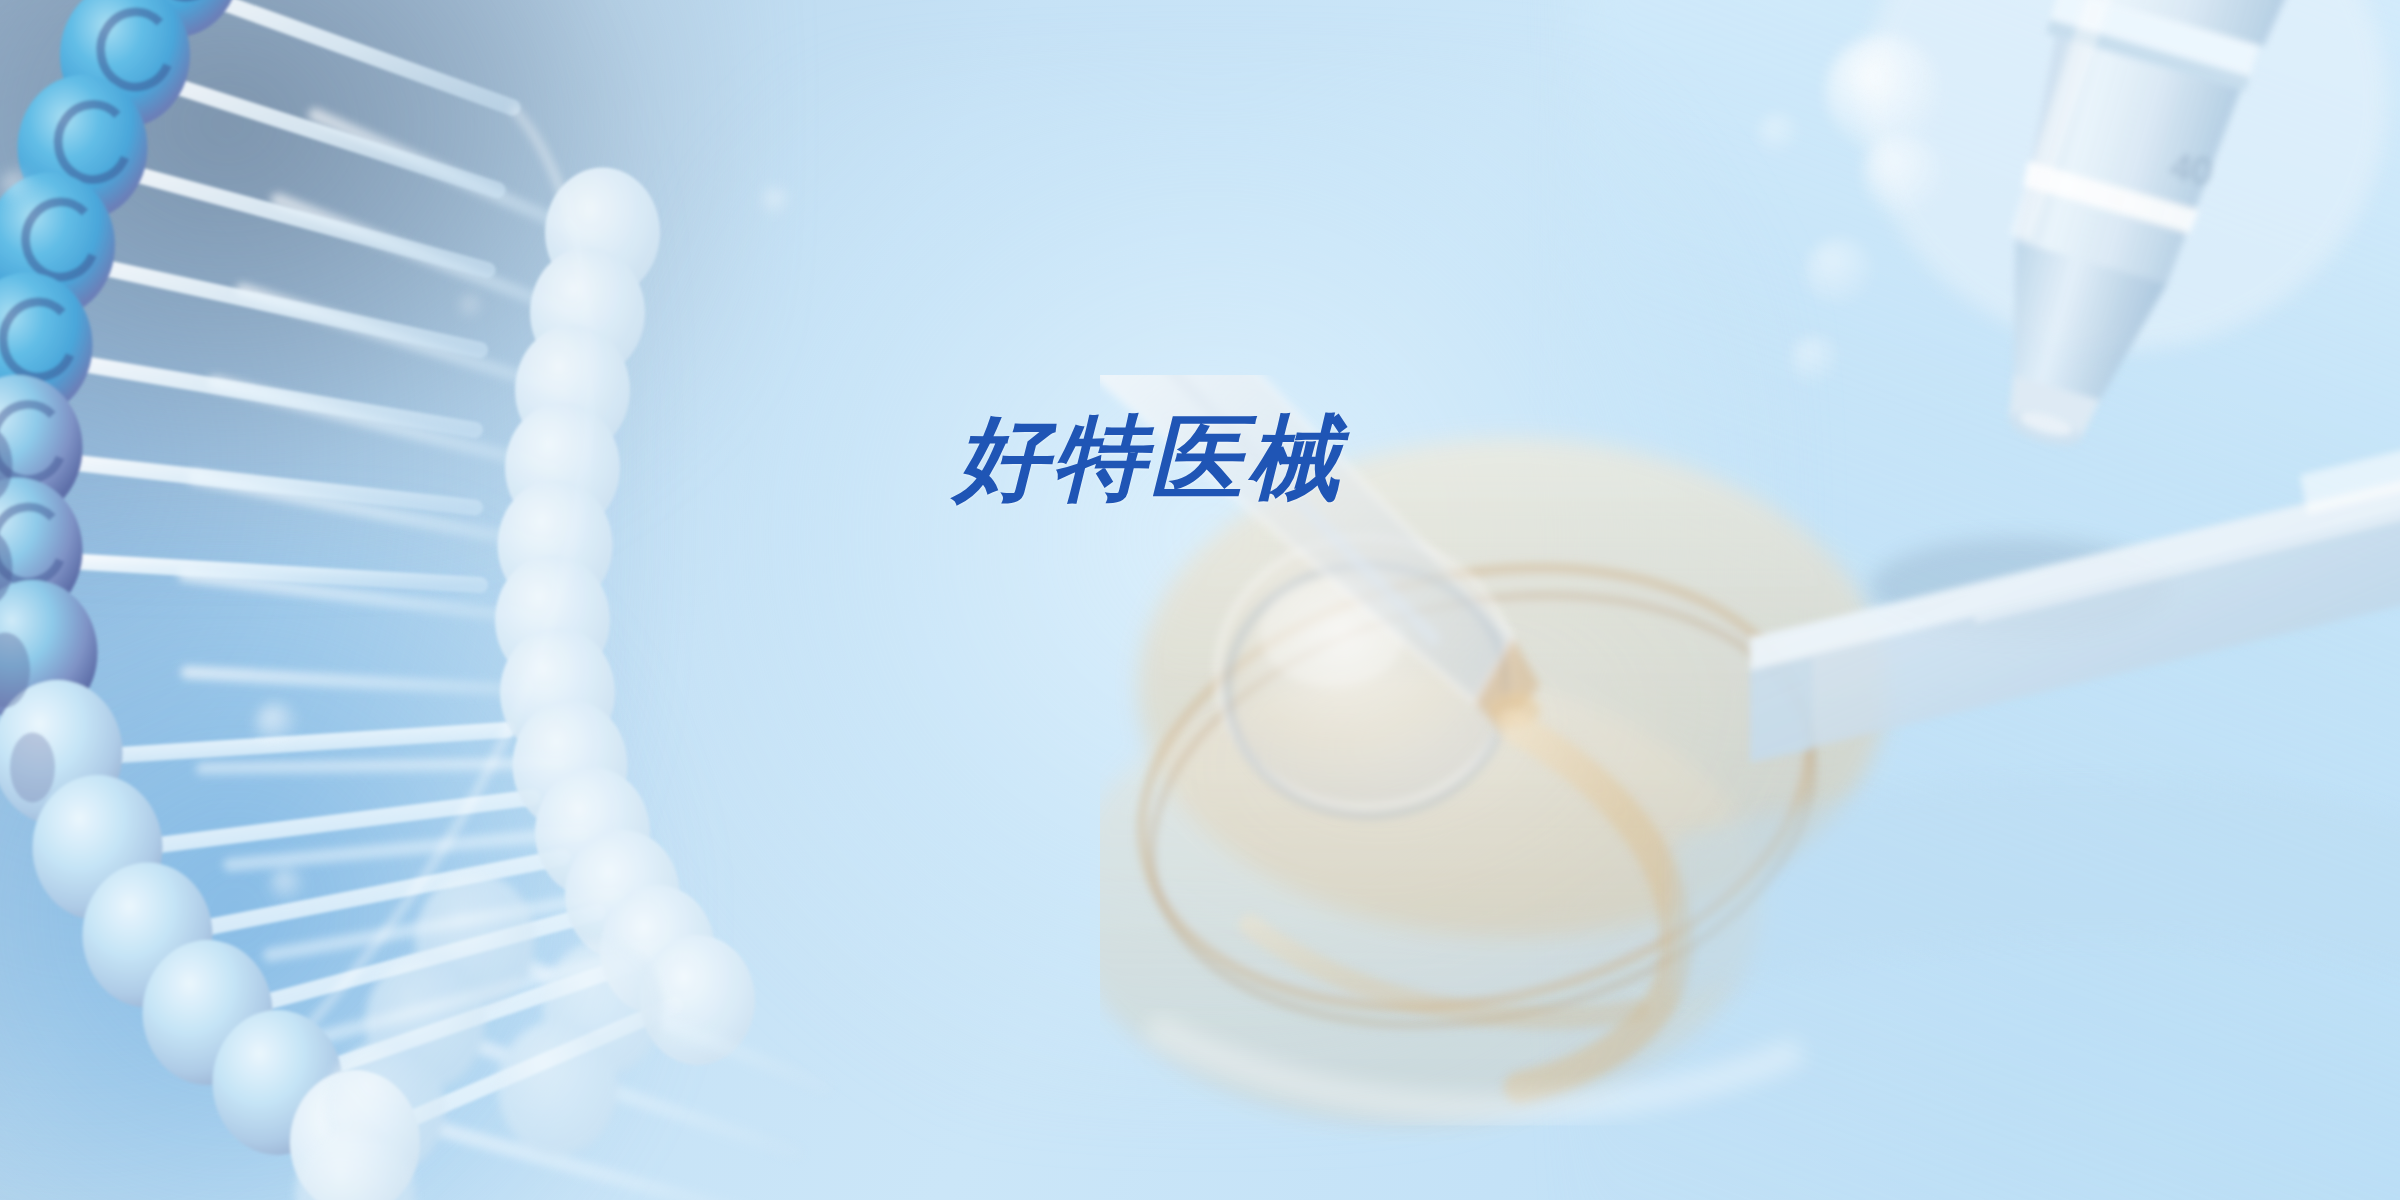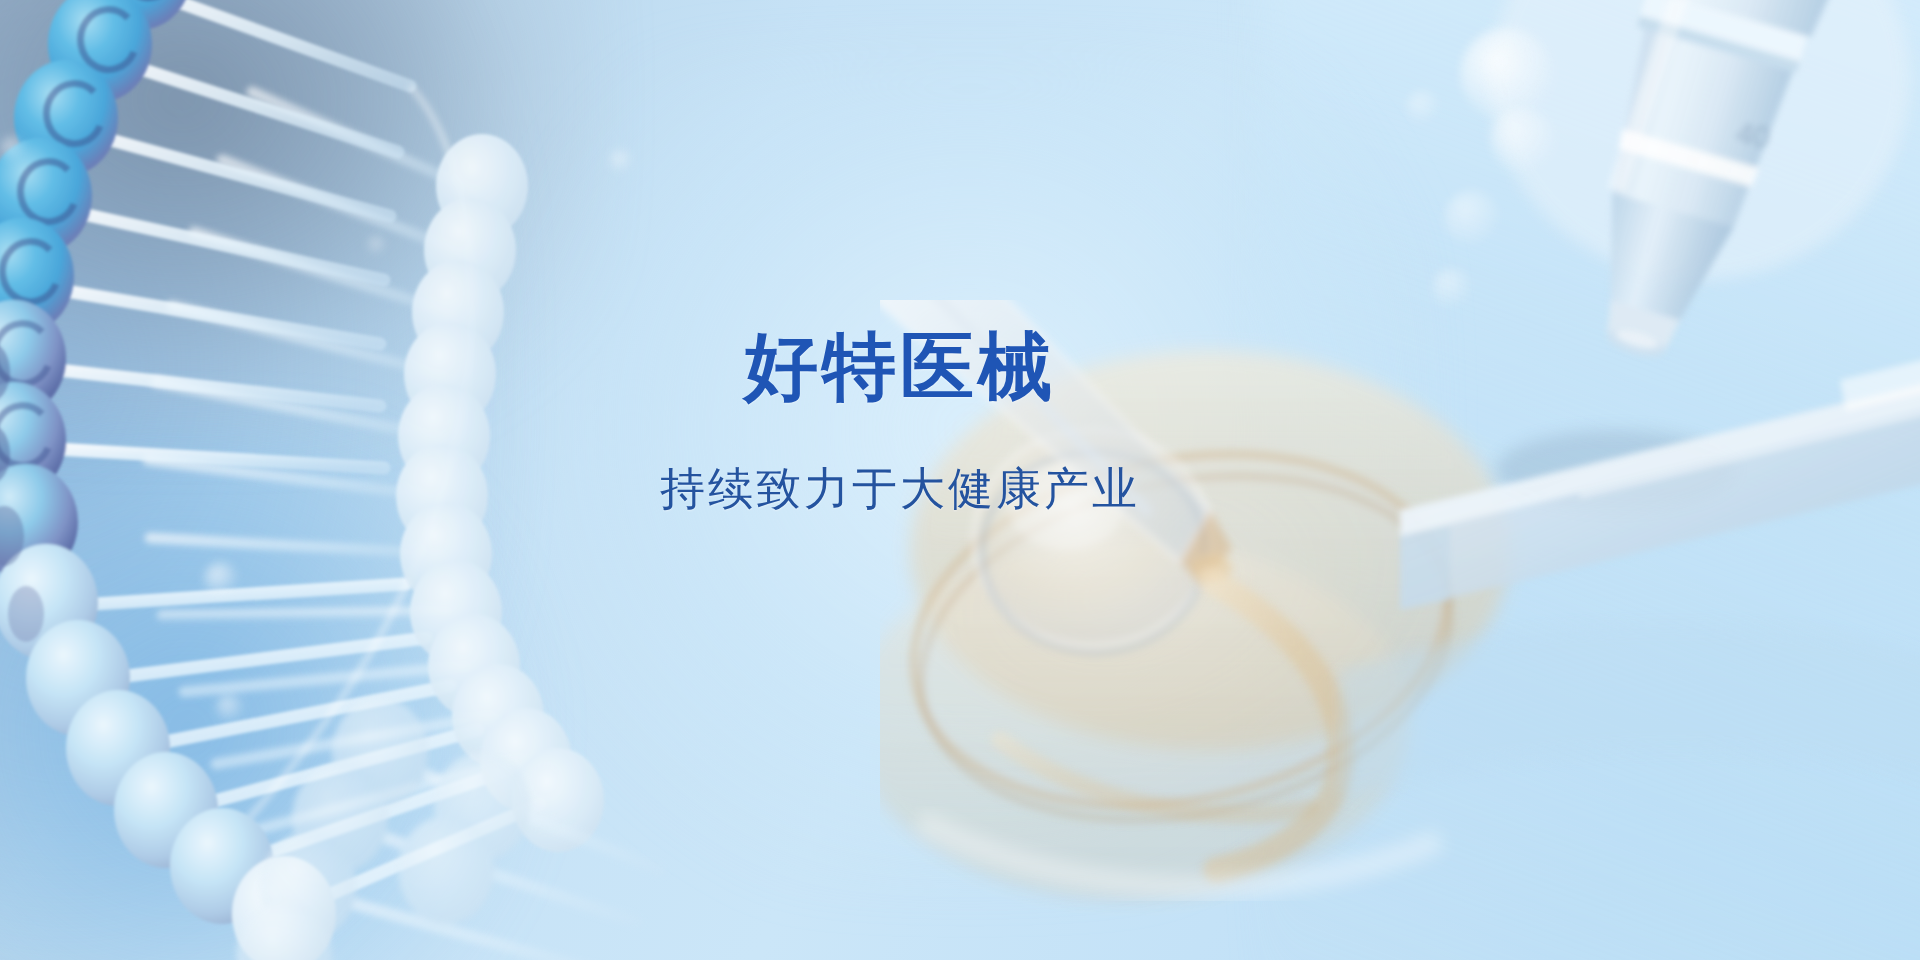--- a/index.html
+++ b/index.html
@@ -53,23 +53,24 @@
 
   
   .scope{position:absolute;left:1280px;top:-90px;width:700px;height:1060px;}
   .scope svg{display:block;}
 
   
   .bokeh{position:absolute;border-radius:50%;background:radial-gradient(circle at 38% 35%, rgba(255,255,255,.82), rgba(255,255,255,.22) 58%, rgba(255,255,255,0) 78%);filter:blur(5px);}
 
   
   .copy{
-    position:absolute;left:500px;top:330px;width:800px;
+    position:absolute;left:520px;top:330px;width:800px;
     text-align:center;color:#1f55b5;
     text-shadow:0 1px 2px rgba(255,255,255,.45);
+    font-style:italic;
   }
   .t-title{
     font-size:74px;line-height:1.0;font-weight:700;
     letter-spacing:4px;margin:0;
     color:#1f55b5;
   }
   .t-sub{
     font-size:45px;line-height:1.0;font-weight:400;
     letter-spacing:3px;margin:62px 0 0 0;
     color:#24539f;
@@ -382,16 +383,15 @@
   <div class="bokeh" style="left:1432px;top:268px;width:40px;height:40px;opacity:.5;"></div>
   <div class="bokeh" style="left:1406px;top:90px;width:34px;height:34px;opacity:.45;"></div>
   <div class="bokeh" style="left:204px;top:562px;width:34px;height:34px;opacity:.75;"></div>
   <div class="bokeh" style="left:216px;top:694px;width:28px;height:28px;opacity:.65;"></div>
   <div class="bokeh" style="left:610px;top:150px;width:22px;height:22px;opacity:.55;"></div>
   <div class="bokeh" style="left:368px;top:236px;width:18px;height:18px;opacity:.5;"></div>
   <div class="bokeh" style="left:0px;top:136px;width:26px;height:26px;opacity:.6;"></div>
 
   <div class="copy">
     <div class="t-title">好特医械</div>
-    <div class="t-sub">持续致力于大健康产业</div>
   </div>
 
 </div>
 
 </body></html>

